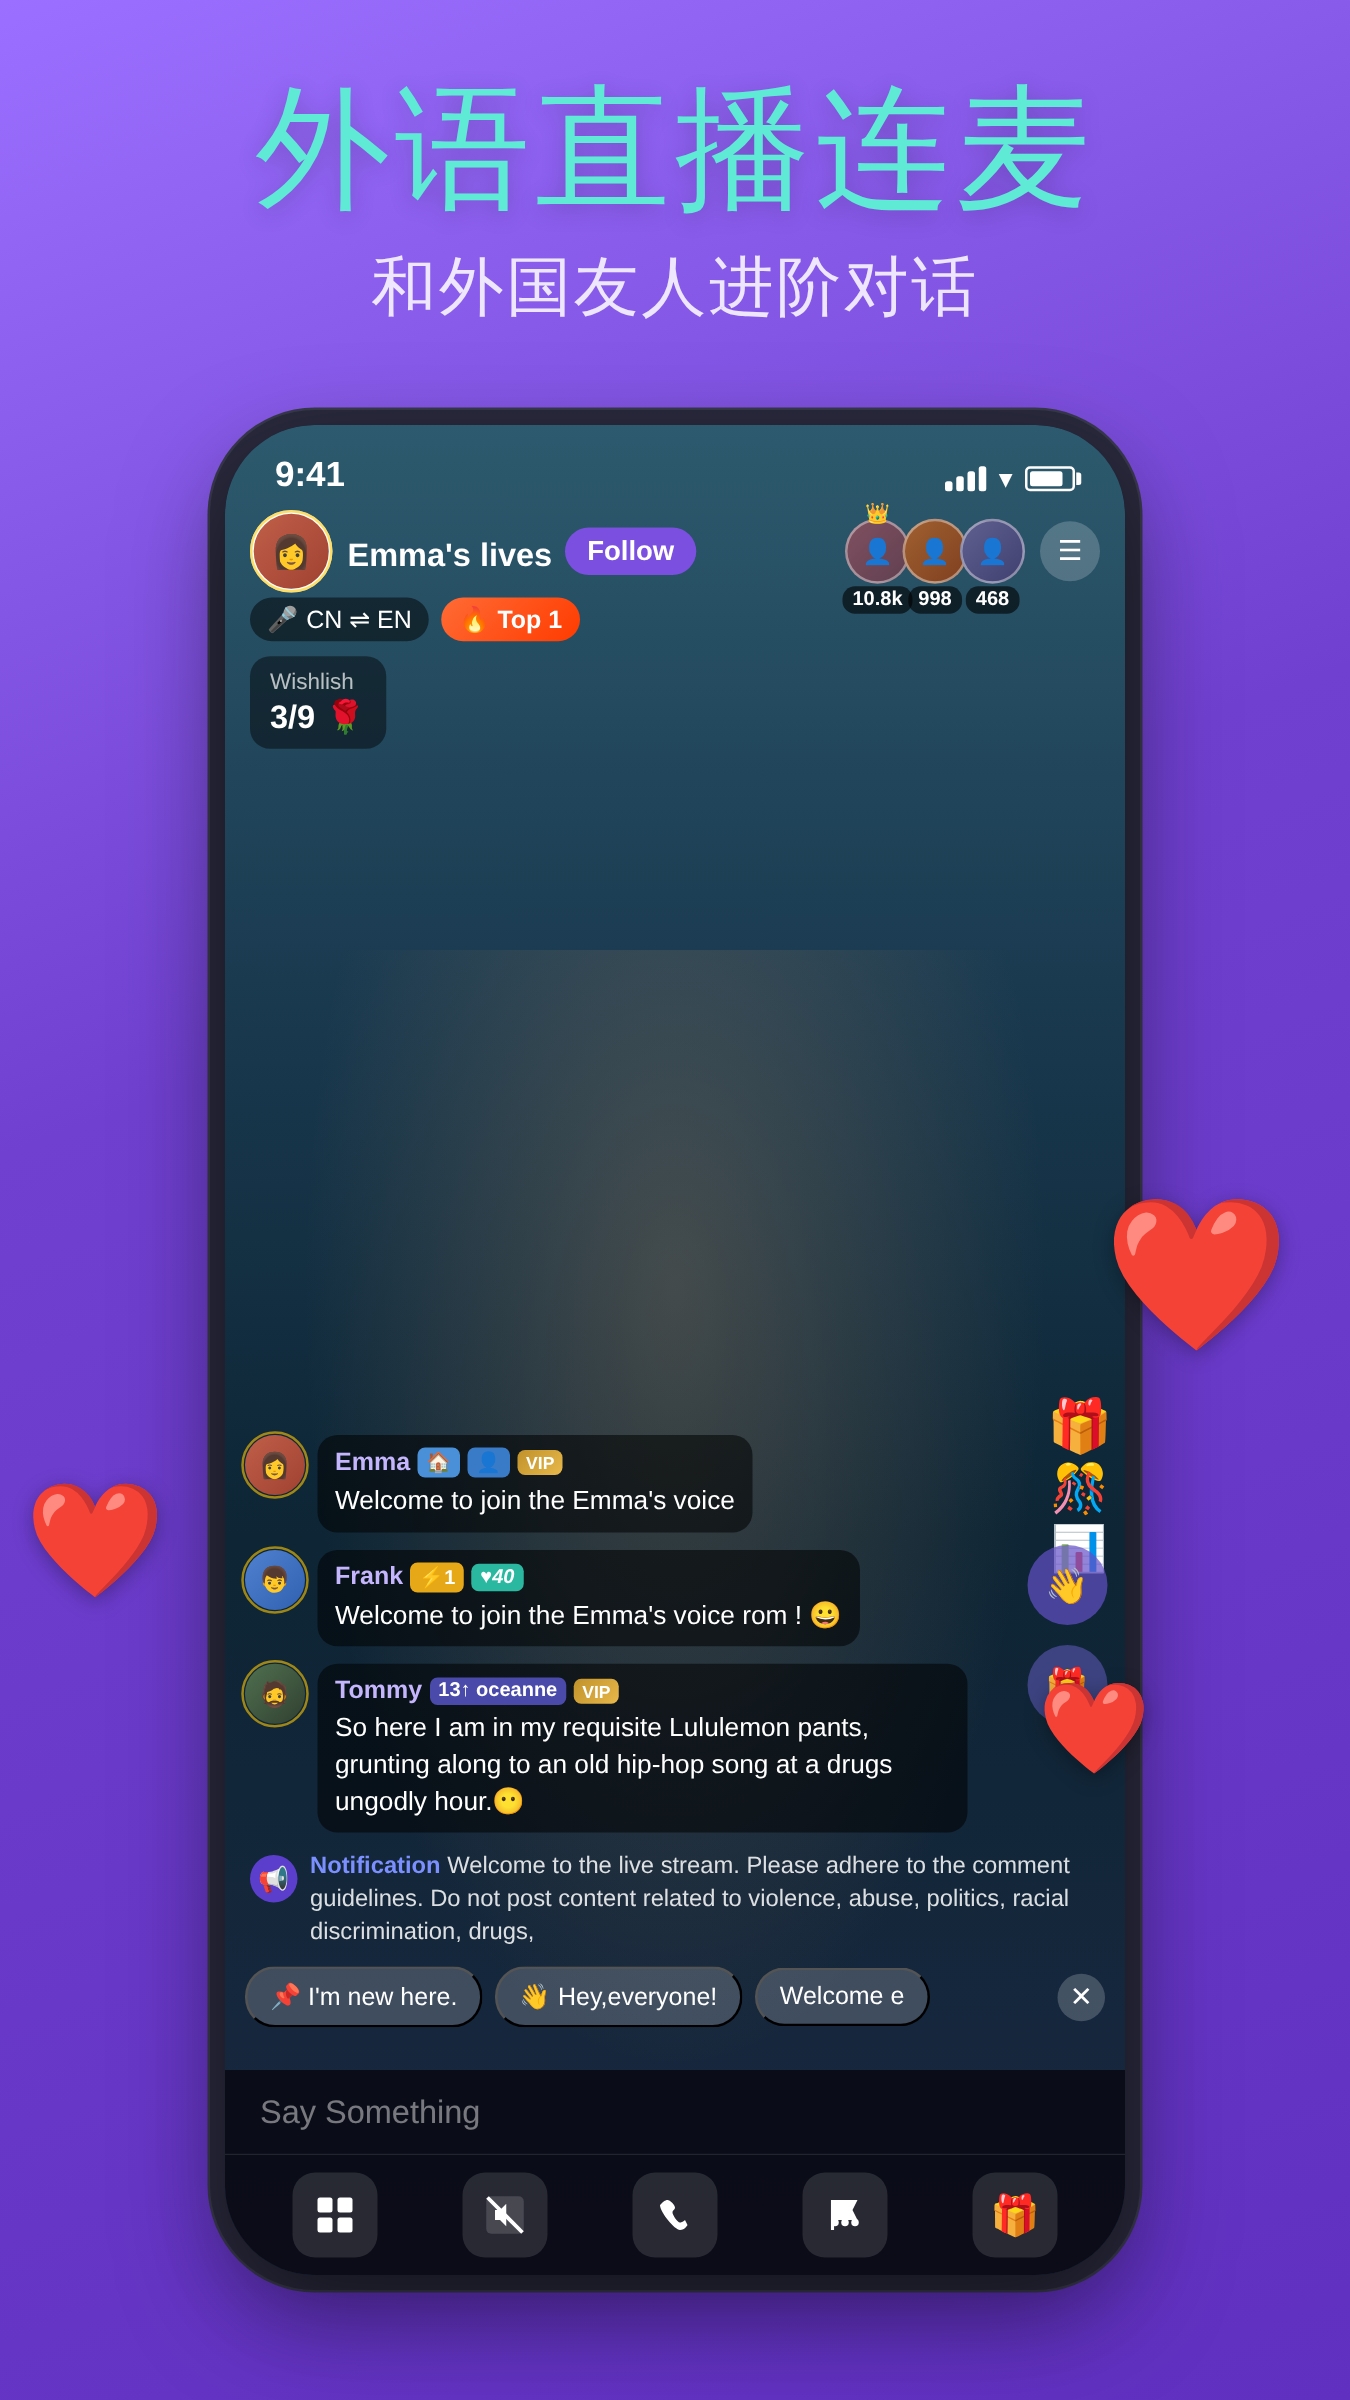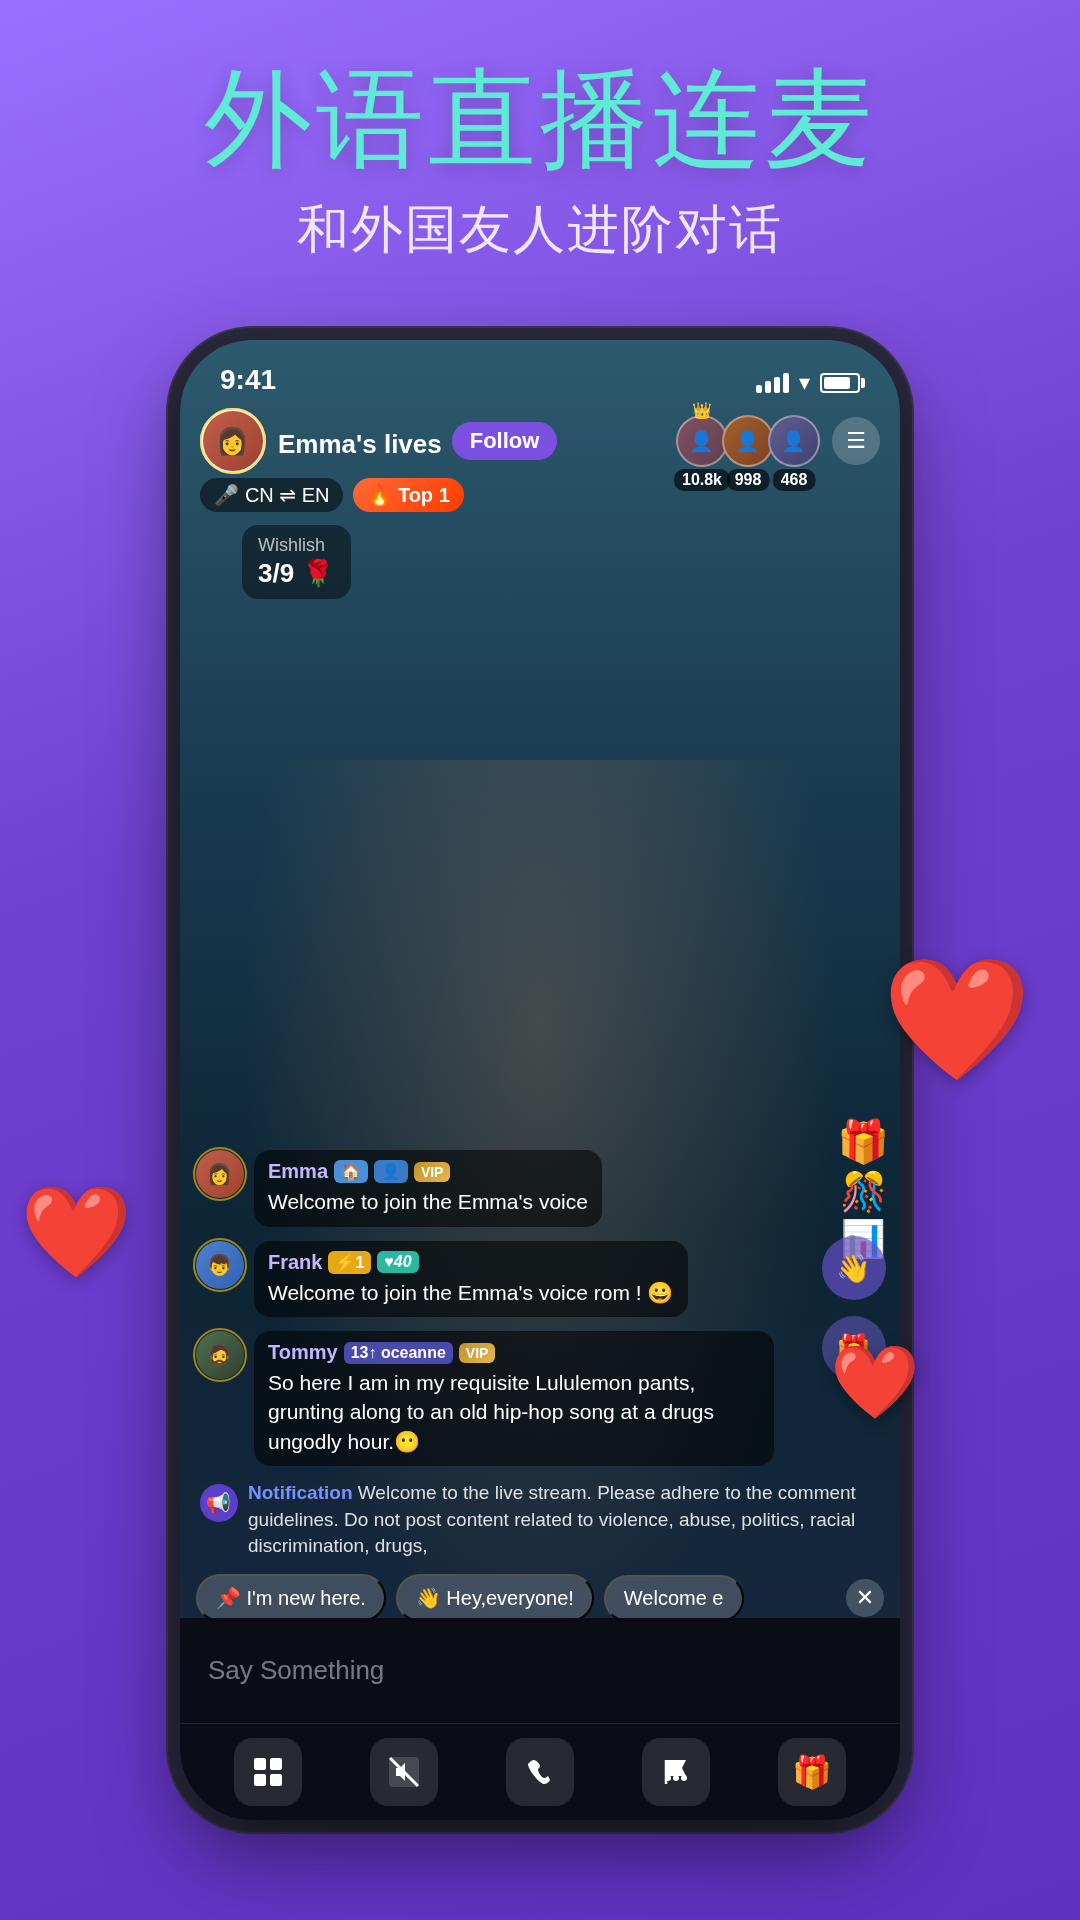--- a/index.html
+++ b/index.html
@@ -218,21 +218,20 @@
       position: absolute;
       top: 185px;
       left: 20px;
       background: rgba(0,0,0,0.45);
       border-radius: 16px;
       padding: 10px 16px;
       z-index: 20;
       display: flex;
       flex-direction: column;
       gap: 2px;
-      margin-left: 42px;
     }
     .wishlish-label {
       font-size: 18px;
       color: rgba(255,255,255,0.7);
     }
     .wishlish-count {
       font-size: 26px;
       color: #fff;
       font-weight: 700;
       display: flex; align-items: center; gap: 8px;
@@ -361,21 +360,21 @@
       color: #fff;
       font-size: 22px;
       flex-shrink: 0;
       margin-left: auto;
     }
 
     
     .bottom-bar {
       position: absolute;
       bottom: 0; left: 0; right: 0;
-      height: 202px;
+      height: 164px;
       background: rgba(10,10,20,0.92);
       z-index: 20;
       display: flex;
       flex-direction: column;
     }
     .bottom-input-row {
       flex: 1;
       display: flex;
       align-items: center;
       padding: 0 20px;

